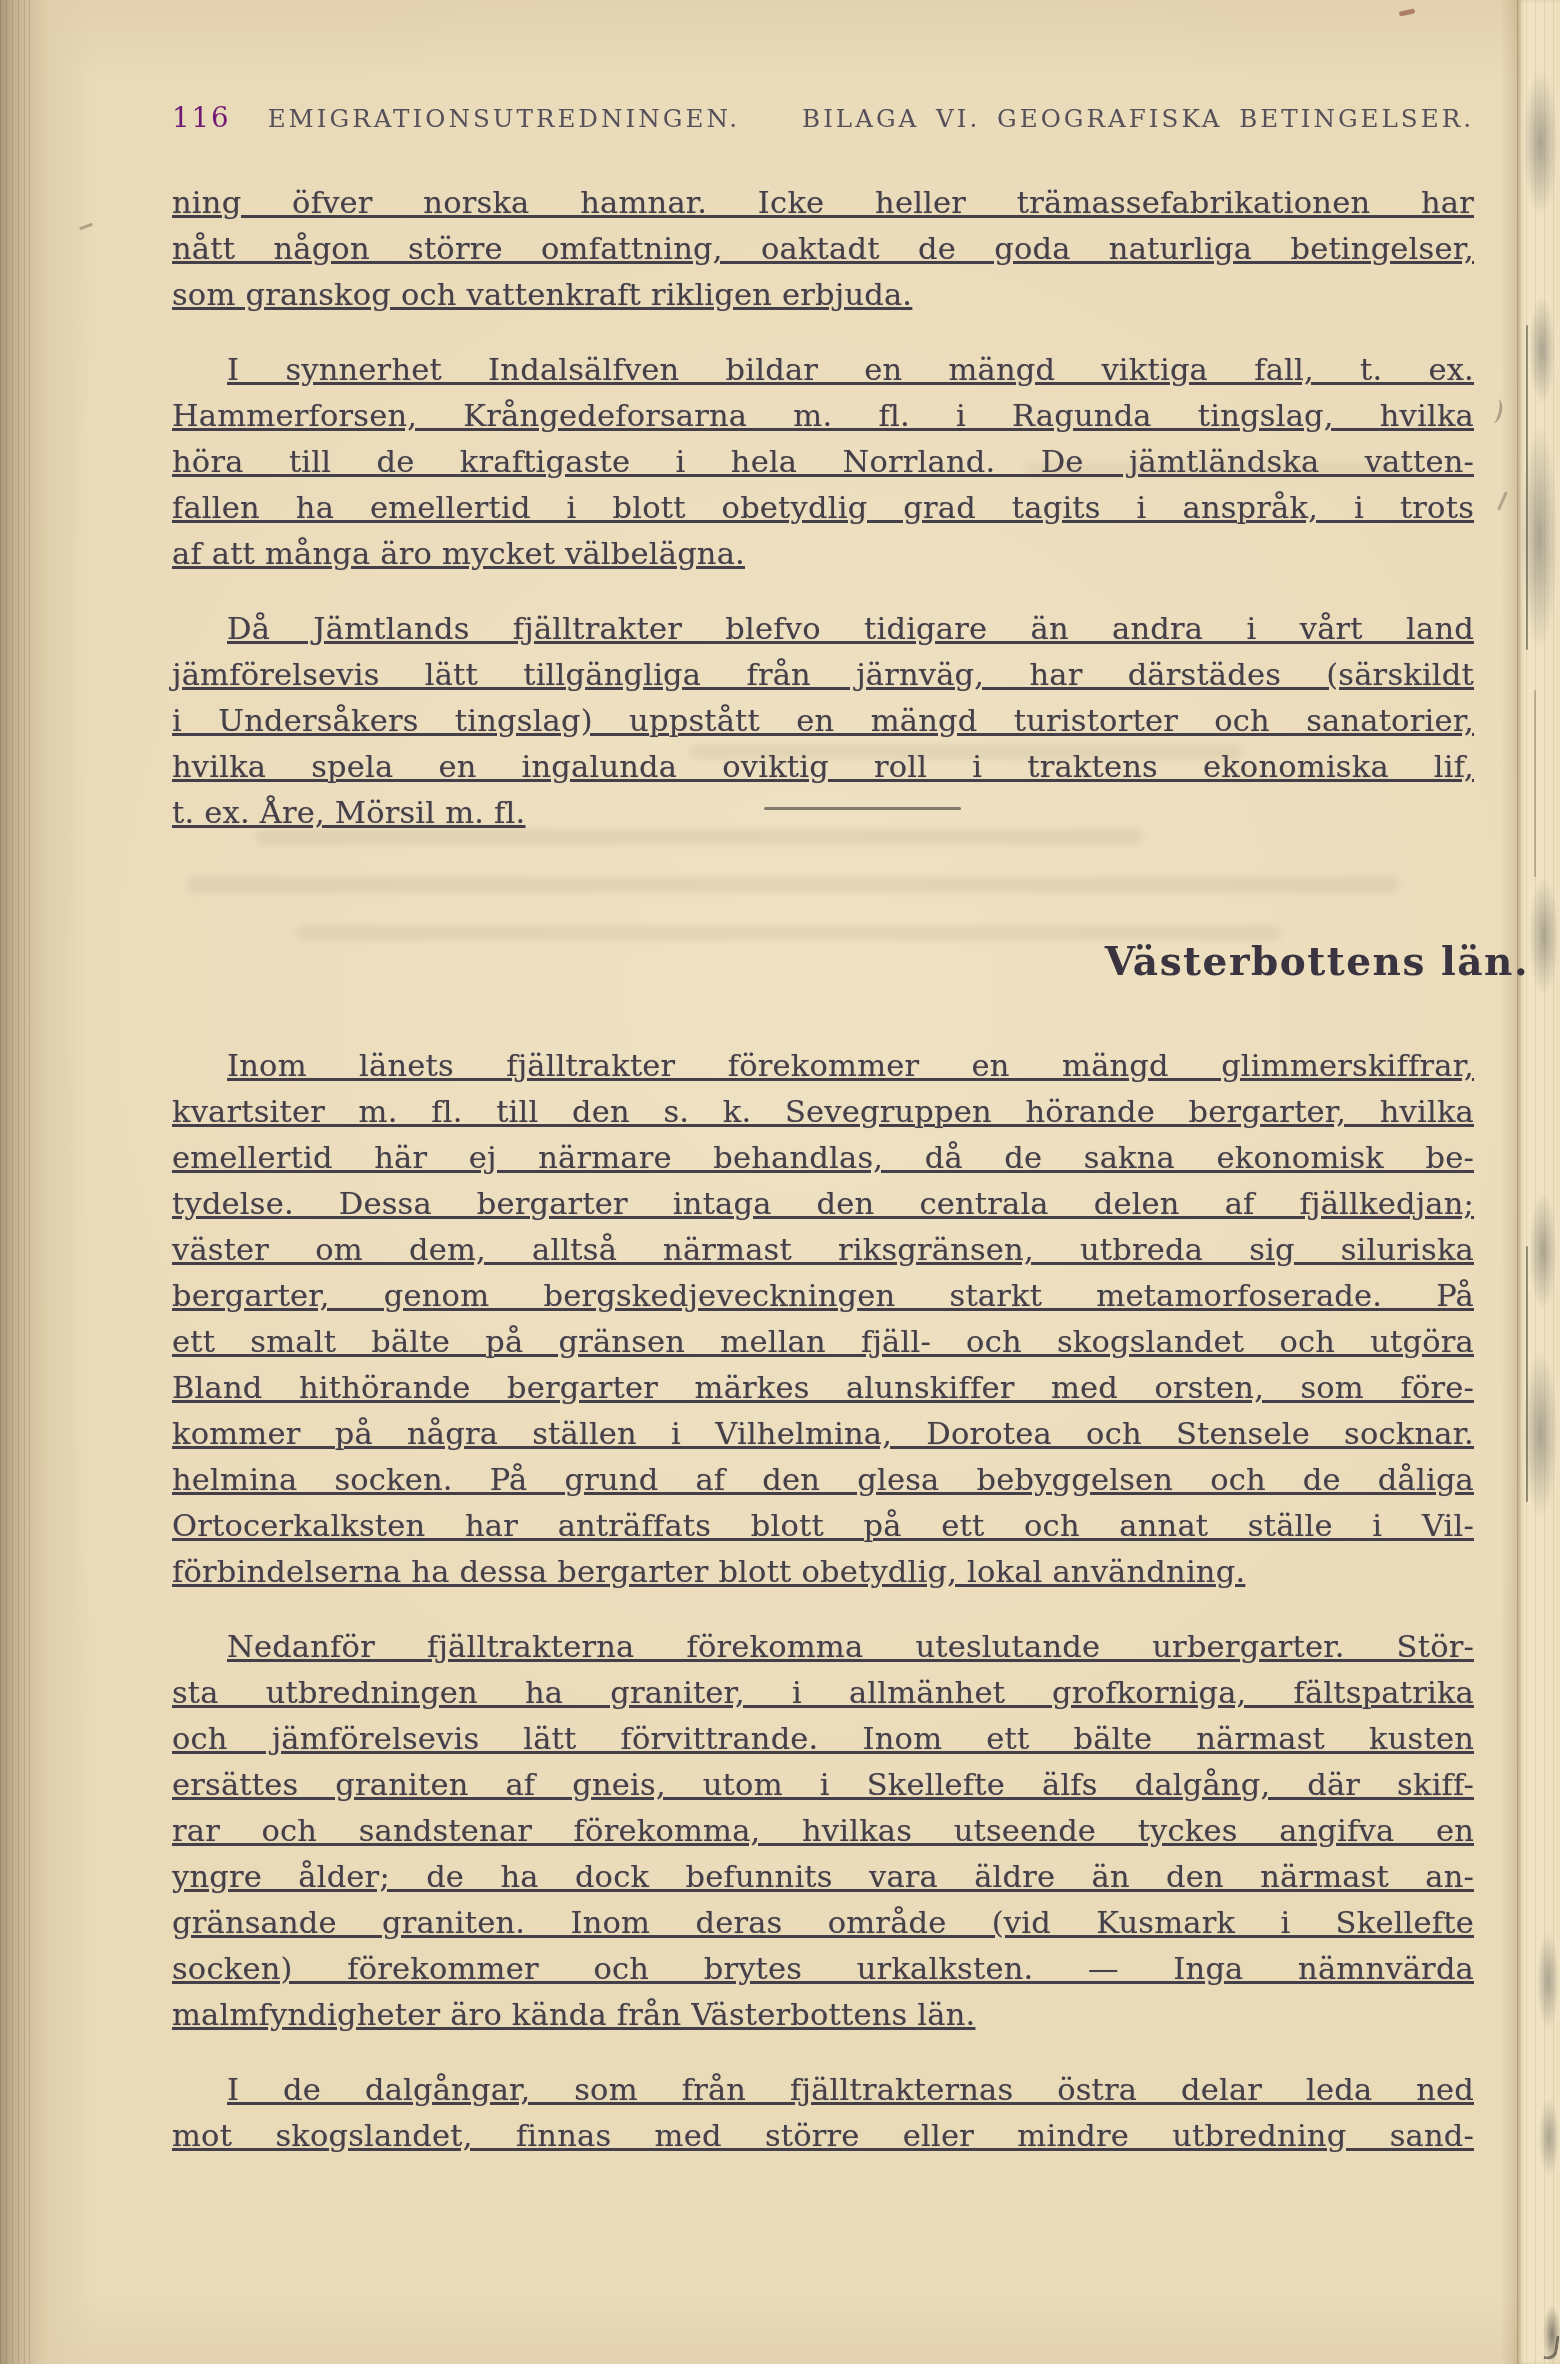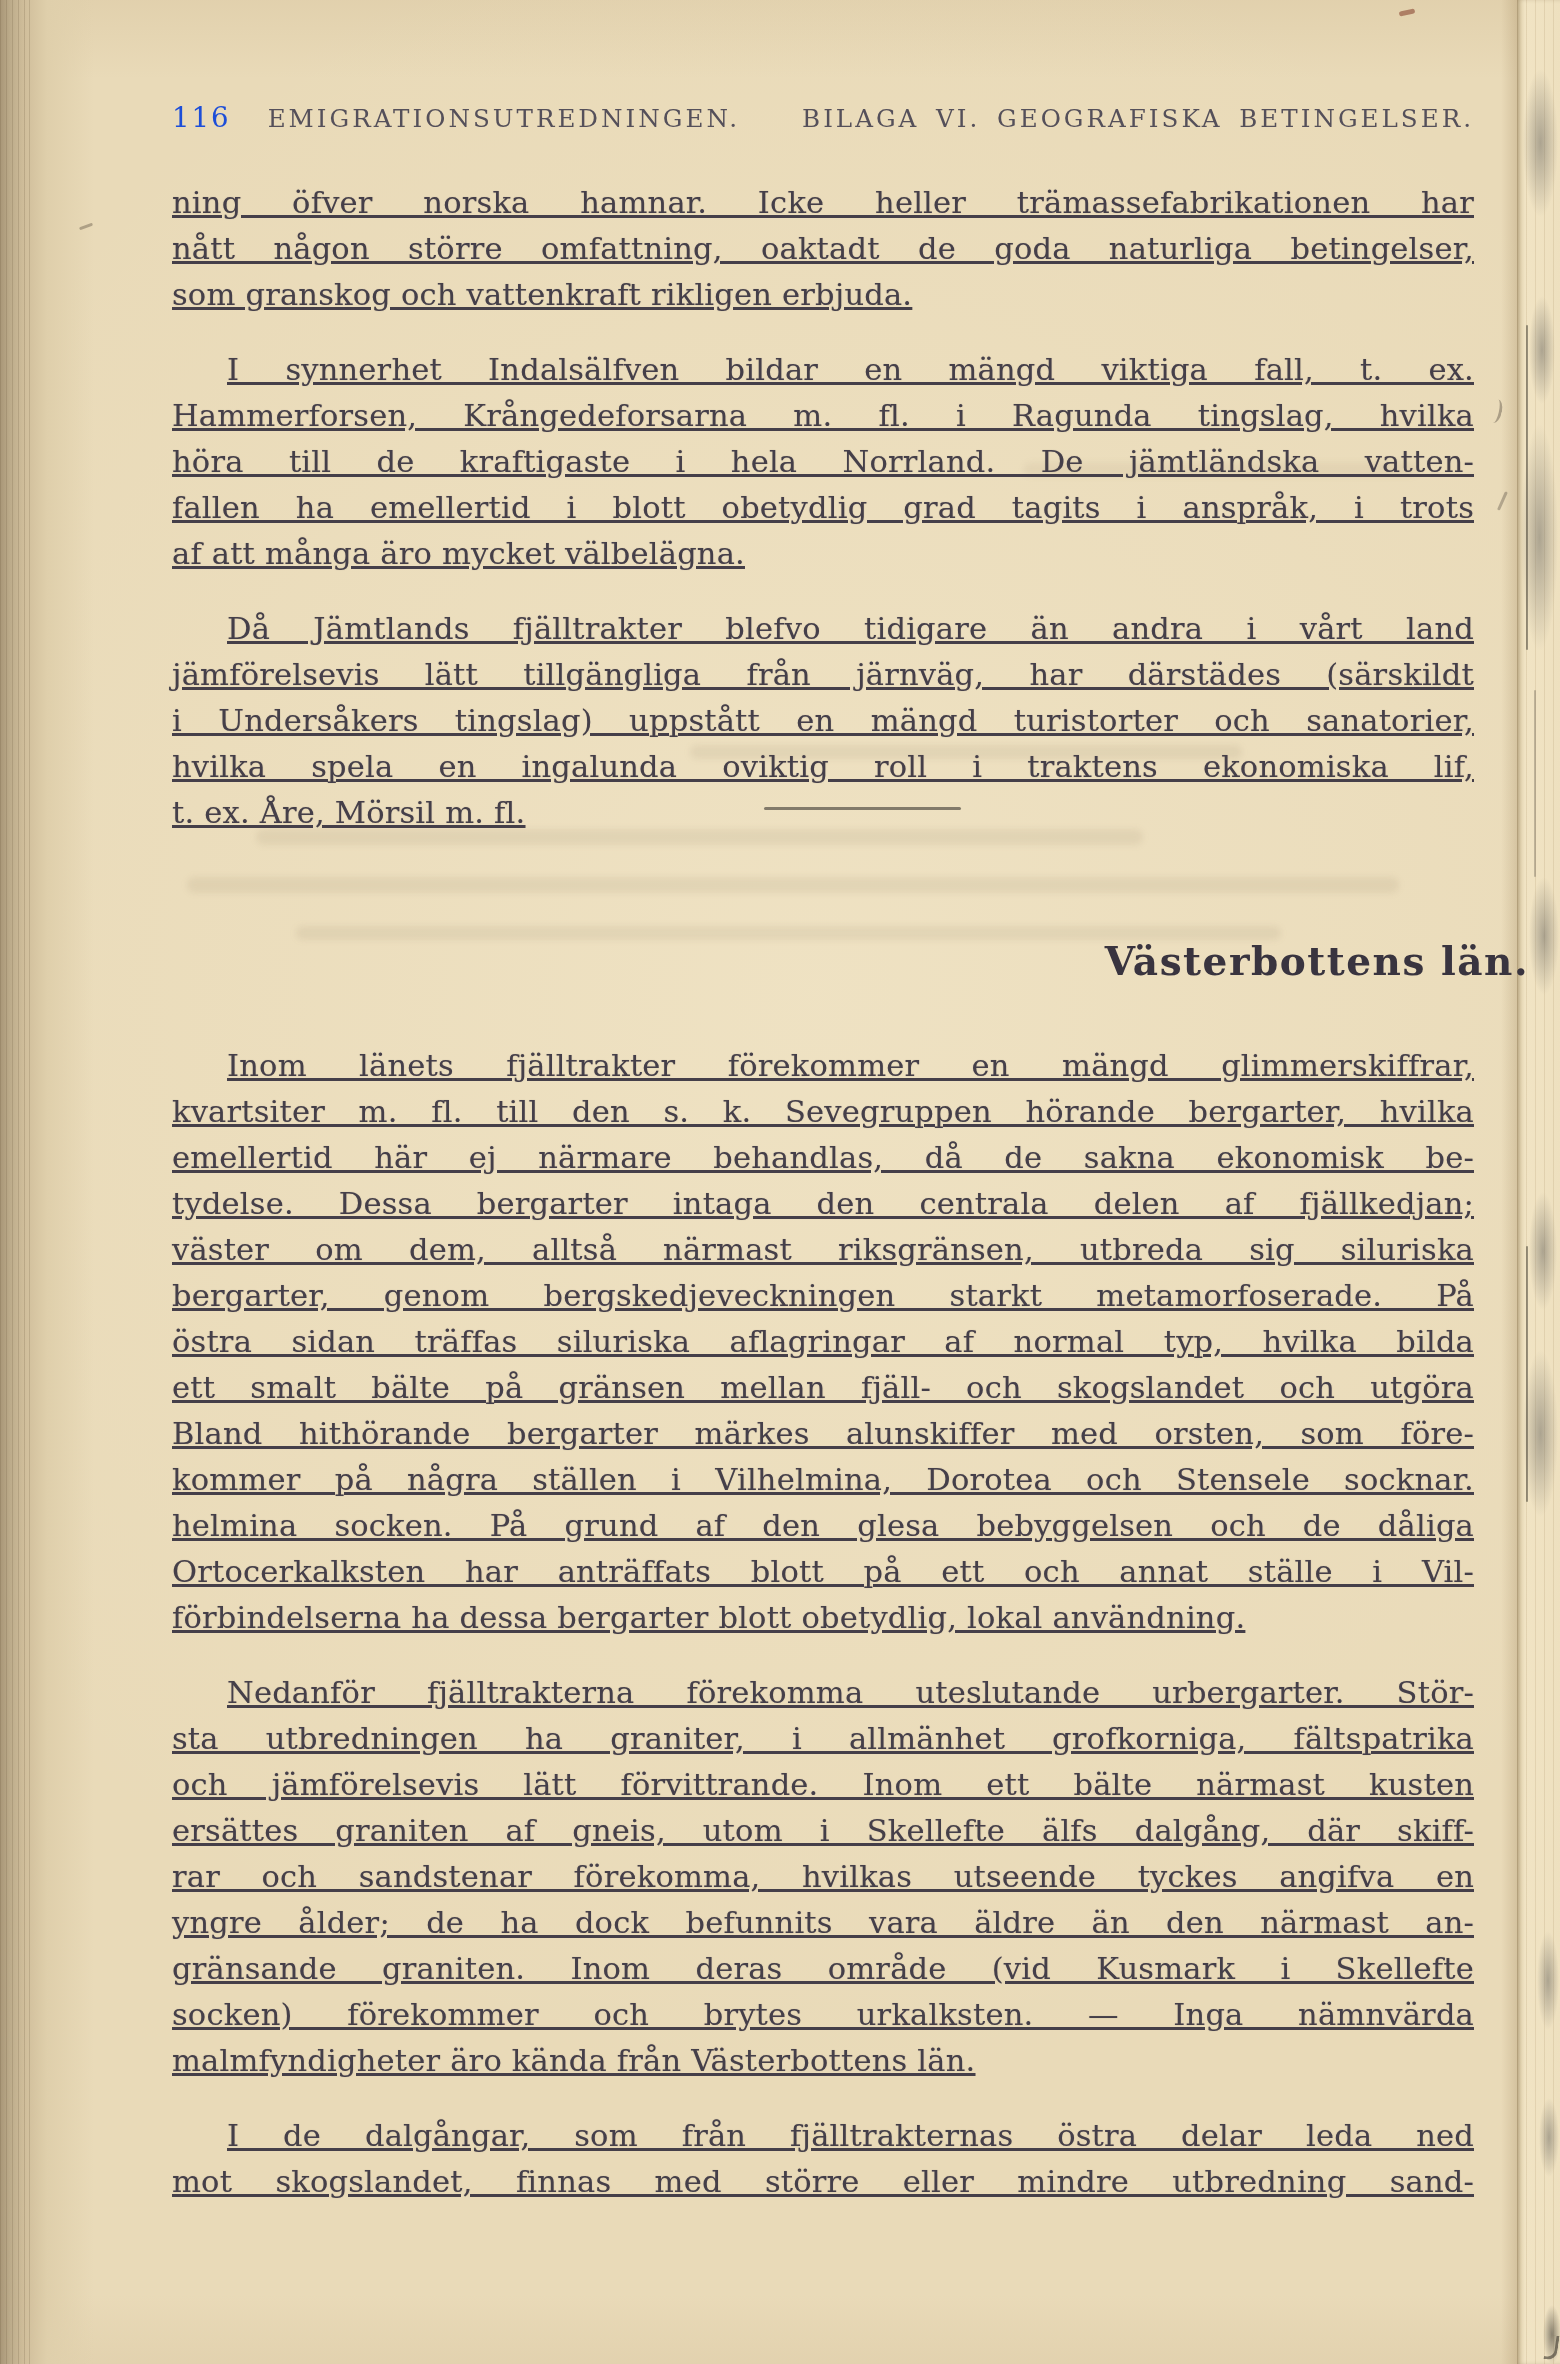--- a/index.html
+++ b/index.html
@@ -35,21 +35,21 @@
   .fore-edge::before {
     content:""; position:absolute; left:-15.8px; top:0; bottom:0; width:15.8px;
     background:linear-gradient(90deg, rgba(140,112,70,0) 0, rgba(140,112,70,0.22) 100%);
   }
   
   .running-header {
     position:absolute; left:172px; top:101px; width:1302px;
     display:flex; align-items:baseline;
     color:#55505a; font-size:24.6px; letter-spacing:3px; word-spacing:5.9px; white-space:nowrap;
   }
-  .running-header .pgnum { font-size:27.6px; letter-spacing:2px; color:#1d4ed8; }
+  .running-header .pgnum { font-size:27.6px; letter-spacing:2px; color:#701a75; }
   .running-header .rh-left { margin-left:37px; }
   .running-header .rh-right { margin-left:auto; }
   
   .text-col {
     position:absolute; left:172px; width:1302px;
     font-size:30.5px; color:#453f49; letter-spacing:0.2px;
     text-shadow:0 0 1px rgba(69,63,73,0.35);
   }
   .sec-top { top:180px; }
   .sec-bottom { top:1014px; }
@@ -160,21 +160,20 @@
   <h2 class="heading">Västerbottens län.</h2>
 
   <div class="text-col sec-bottom" id="sec-bottom">
       <div class="para indent">
         <div class="line">Inom länets fjälltrakter förekommer en mängd glimmerskiffrar,</div>
         <div class="line">kvartsiter m. fl. till den s. k. Sevegruppen hörande bergarter, hvilka</div>
         <div class="line">emellertid här ej närmare behandlas, då de sakna ekonomisk be-</div>
         <div class="line">tydelse. Dessa bergarter intaga den centrala delen af fjällkedjan;</div>
         <div class="line">väster om dem, alltså närmast riksgränsen, utbreda sig siluriska</div>
         <div class="line">bergarter, genom bergskedjeveckningen starkt metamorfoserade. På</div>
-        <div class="line">östra sidan träffas siluriska aflagringar af normal typ, hvilka bilda</div>
         <div class="line">ett smalt bälte på gränsen mellan fjäll- och skogslandet och utgöra</div>
         <div class="line">Bland hithörande bergarter märkes alunskiffer med orsten, som före-</div>
         <div class="line">kommer på några ställen i Vilhelmina, Dorotea och Stensele socknar.</div>
         <div class="line">helmina socken. På grund af den glesa bebyggelsen och de dåliga</div>
         <div class="line">Ortocerkalksten har anträffats blott på ett och annat ställe i Vil-</div>
         <div class="line last">förbindelserna ha dessa bergarter blott obetydlig, lokal användning.</div>
       </div>
       <div class="para indent">
         <div class="line">Nedanför fjälltrakterna förekomma uteslutande urbergarter. Stör-</div>
         <div class="line">sta utbredningen ha graniter, i allmänhet grofkorniga, fältspatrika</div>

